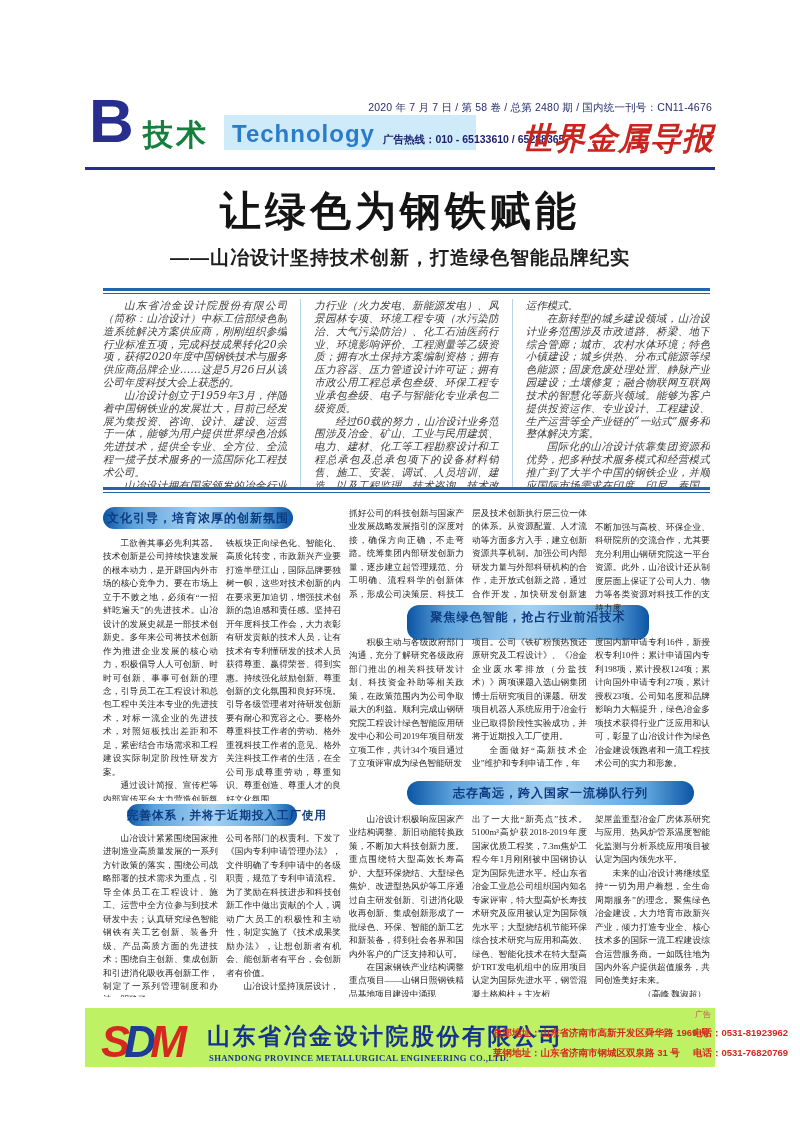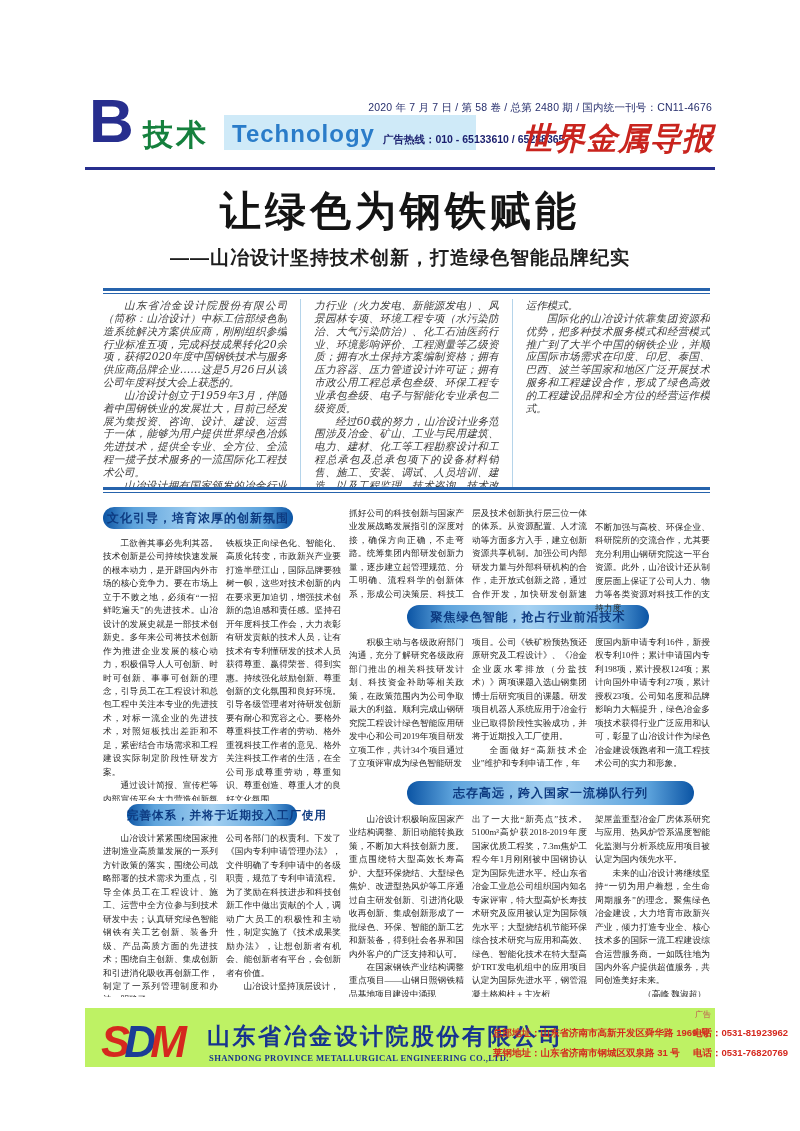--- a/index.html
+++ b/index.html
@@ -95,28 +95,29 @@
       <p>山东省冶金设计院股份有限公司（简称：山冶设计）中标工信部绿色制造系统解决方案供应商，刚刚组织参编行业标准五项，完成科技成果转化20余项，获得2020年度中国钢铁技术与服务供应商品牌企业……这是5月26日从该公司年度科技大会上获悉的。</p>
       <p>山冶设计创立于1959年3月，伴随着中国钢铁业的发展壮大，目前已经发展为集投资、咨询、设计、建设、运营于一体，能够为用户提供世界绿色冶炼先进技术，提供全专业、全方位、全流程一揽子技术服务的一流国际化工程技术公司。</p>
       <p>山冶设计拥有国家颁发的冶金行业工程设计甲级、建筑行业建筑工程设计甲级、建材行业非金属矿山工程设计甲级及同等级别的工程咨询、规划、工程总承包资质；拥有市政行业、电</p>
     </div>
     <div class="intro-col">
       <p class="cont">力行业（火力发电、新能源发电）、风景园林专项、环境工程专项（水污染防治、大气污染防治）、化工石油医药行业、环境影响评价、工程测量等乙级资质；拥有水土保持方案编制资格；拥有压力容器、压力管道设计许可证；拥有市政公用工程总承包叁级、环保工程专业承包叁级、电子与智能化专业承包二级资质。</p>
       <p>经过60载的努力，山冶设计业务范围涉及冶金、矿山、工业与民用建筑、电力、建材、化工等工程勘察设计和工程总承包及总承包项下的设备材料销售、施工、安装、调试、人员培训、建造，以及工程监理、技术咨询、技术改造、环境影响评价等钢铁企业发展建设的成套解决方案，具备规划、设计、总承包1000万吨级综合钢铁项目能力，涉足合同能源管理、融资租赁等多种商业</p>
     </div>
     <div class="intro-col">
       <p class="cont">运作模式。</p>
+      <p>在新转型的城乡建设领域，山冶设计业务范围涉及市政道路、桥梁、地下综合管廊；城市、农村水体环境；特色小镇建设；城乡供热、分布式能源等绿色能源；固废危废处理处置、静脉产业园建设；土壤修复；融合物联网互联网技术的智慧化等新兴领域。能够为客户提供投资运作、专业设计、工程建设、生产运营等全产业链的“一站式”服务和整体解决方案。</p>
       <p>国际化的山冶设计依靠集团资源和优势，把多种技术服务模式和经营模式推广到了大半个中国的钢铁企业，并顺应国际市场需求在印度、印尼、泰国、巴西、波兰等国家和地区广泛开展技术服务和工程建设合作，形成了绿色高效的工程建设品牌和全方位的经营运作模式。</p>
     </div>
   </div>
 
   <div class="abs body-wrap">
 
     <div class="pill" style="left:0;top:2px;width:190px;">文化引导，培育浓厚的创新氛围</div>
-    <div class="pill" style="left:304px;top:100px;width:242px;height:24px;line-height:24px;">聚焦绿色智能，抢占行业前沿技术</div>
+    <div class="pill" style="left:304px;top:100px;width:242px;height:35px;line-height:24px;">聚焦绿色智能，抢占行业前沿技术</div>
     <div class="pill" style="left:304px;top:276px;width:287px;height:24px;line-height:24px;">志存高远，跨入国家一流梯队行列</div>
     <div class="pill" style="left:24px;top:299px;width:170px;font-size:11.5px;">完善体系，并将于近期投入工厂使用</div>
 
     <div class="tblock" style="left:0;top:32px;height:264px;">
       <p>工欲善其事必先利其器。技术创新是公司持续快速发展的根本动力，是开辟国内外市场的核心竞争力。要在市场上立于不败之地，必须有“一招鲜吃遍天”的先进技术。山冶设计的发展史就是一部技术创新史。多年来公司将技术创新作为推进企业发展的核心动力，积极倡导人人可创新、时时可创新、事事可创新的理念，引导员工在工程设计和总包工程中关注本专业的先进技术，对标一流企业的先进技术，对照短板找出差距和不足，紧密结合市场需求和工程建设实际制定阶段性研发方案。</p>
       <p>通过设计简报、宣传栏等内部宣传平台大力营造创新氛围，让员工了解，当前公司钢</p>
     </div>
     <div class="tblock" style="left:123px;top:32px;height:264px;">
       <p class="cont">铁板块正向绿色化、智能化、高质化转变，市政新兴产业要打造半壁江山，国际品牌要独树一帜，这些对技术创新的内在要求更加迫切，增强技术创新的急迫感和责任感。坚持召开年度科技工作会，大力表彰有研发贡献的技术人员，让有技术有专利懂研发的技术人员获得尊重、赢得荣誉、得到实惠。持续强化鼓励创新、尊重创新的文化氛围和良好环境。引导各级管理者对待研发创新要有耐心和宽容之心。要格外尊重科技工作者的劳动、格外重视科技工作者的意见、格外关注科技工作者的生活，在全公司形成尊重劳动，尊重知识、尊重创造、尊重人才的良好文化氛围。</p>
     </div>

